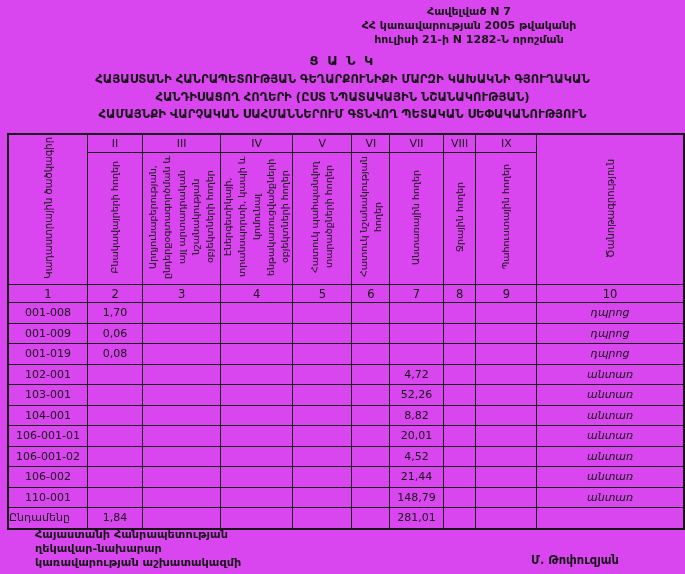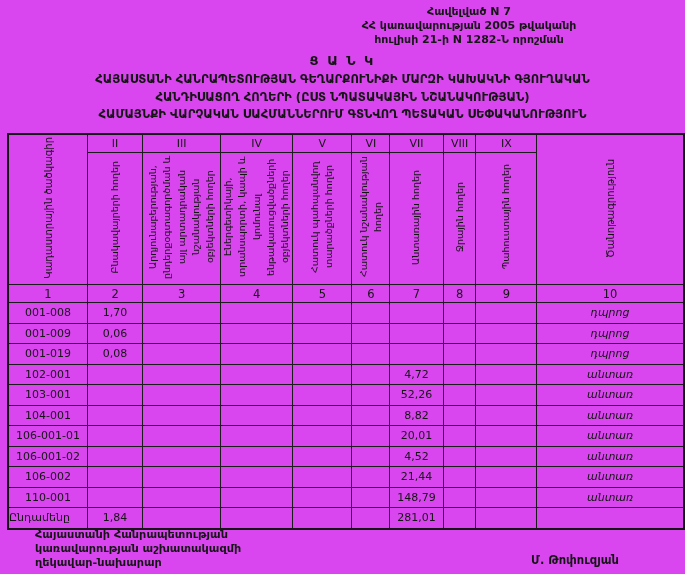--- a/index.html
+++ b/index.html
@@ -309,18 +309,18 @@
           <td>281,01</td>
           <td></td>
           <td></td>
           <td class="c-note"></td>
         </tr>
       </tbody>
   </table>
 
   <div class="footer-left">
     <div>Հայաստանի Հանրապետության</div>
+    <div>ղեկավար-նախարար</div>
     <div>կառավարության աշխատակազմի</div>
-    <div>ղեկավար-նախարար</div>
   </div>
   <div class="footer-sig">Մ. Թոփուզյան</div>
 
 </div>
 
 </body></html>

